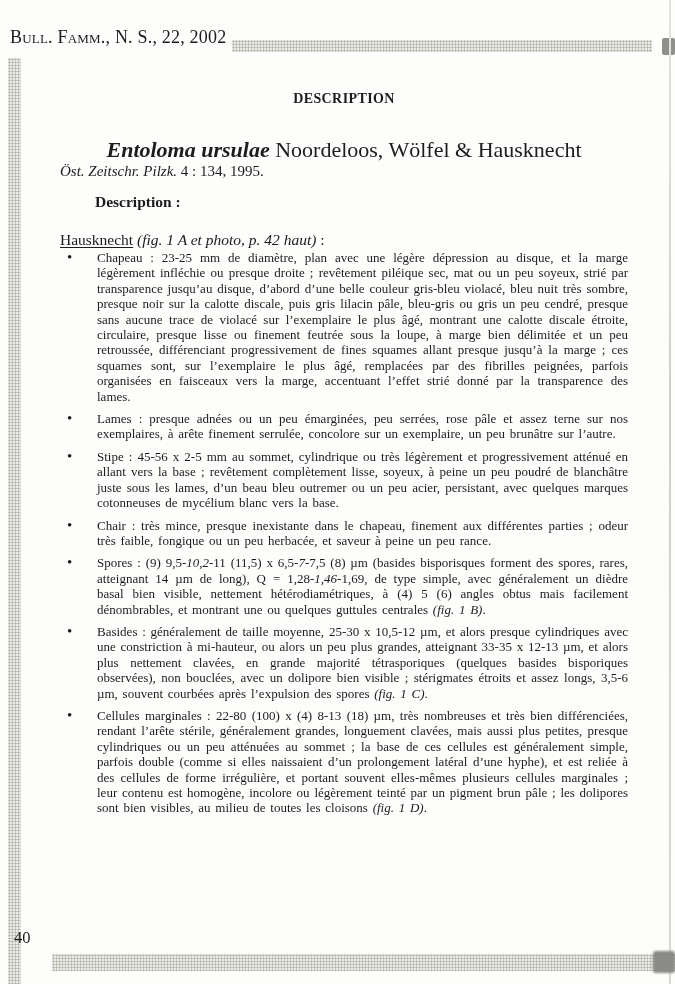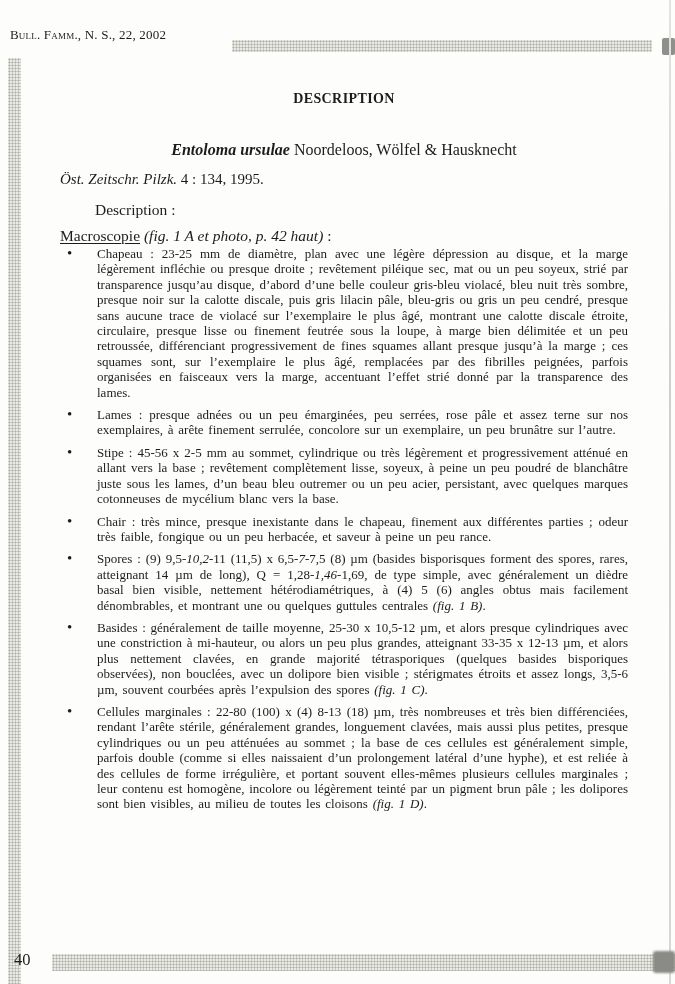--- a/index.html
+++ b/index.html
@@ -18,31 +18,31 @@
     background-size:3px 3px;
   }
   .strip-left{position:absolute;left:8px;top:58px;width:13px;height:926px;}
   .bar-top{position:absolute;left:232px;top:40px;width:420px;height:12px;}
   .bar-top-blob{position:absolute;left:662px;top:38px;width:13px;height:17px;background:#8f8f8c;border-radius:2px;filter:blur(0.6px);}
   .edge-right{position:absolute;left:669px;top:0;width:2px;height:984px;background:linear-gradient(180deg,#e3e3e1,#cfcfcd 40%,#d8d8d6);}
   .bar-bottom{position:absolute;left:52px;top:954px;width:623px;height:17px;}
   .bar-bottom-blob{position:absolute;left:653px;top:951px;width:22px;height:22px;background:#8a8a86;border-radius:3px;filter:blur(0.8px);}
 
   
-  .journal-header{position:absolute;left:10px;top:27px;font-size:13px;font-variant:small-caps;letter-spacing:0.2px;}
-  .page-number{position:absolute;left:14px;top:950px;font-size:16.5px;}
+  .journal-header{position:absolute;left:10px;top:27px;font-size:18px;font-variant:small-caps;letter-spacing:0.2px;}
+  .page-number{position:absolute;left:14px;top:928px;font-size:16.5px;}
 
   
   .content{position:absolute;left:60px;top:90px;width:568px;}
   .section-title{text-align:center;font-weight:bold;font-size:14px;line-height:18px;letter-spacing:0.4px;margin:0 0 29px;}
-  .species-title{text-align:center;font-size:16px;line-height:25px;margin:0 0 8px;}
+  .species-title{text-align:center;font-size:22px;line-height:25px;margin:0 0 0;}
   .species-name{font-weight:bold;font-style:italic;}
   .reference{text-align:left;font-size:15px;line-height:18px;margin:0 0 13px;}
   .ref-src{font-style:italic;}
-  .desc-label{font-weight:normal;font-size:15.5px;line-height:18px;margin:0 0 8px 35px;}
+  .desc-label{font-weight:bold;font-size:15.5px;line-height:18px;margin:0 0 20px 35px;}
   .sub-heading{font-size:15.5px;line-height:18px;margin:0 0 1px;}
   .sub-heading .ul{text-decoration:underline;text-underline-offset:2px;text-decoration-thickness:1px;}
   .sub-heading .note{font-style:italic;font-family:Liberation Serif, serif;}
   .micro-heading{margin-top:7px;margin-bottom:5px;}
 
   .blist{margin:0;padding:0;}
   .item{display:flex;margin:0 0 7px;}
   .bullet{flex:none;width:30px;padding-left:7px;font-size:15px;line-height:15.4px;}
   .item-text{
     flex:1;text-align:justify;font-size:13px;line-height:15.4px;
@@ -73,21 +73,21 @@
       <span class="species-name">Entoloma ursulae</span><span> Noordeloos, Wölfel &amp; Hausknecht</span>
     </div>
 
     <div class="reference">
       <span class="ref-src">Öst. Zeitschr. Pilzk.</span><span> 4 : 134, 1995.</span>
     </div>
 
     <div class="desc-label">Description :</div>
 
     <div class="sub-heading">
-      <span class="ul">Macroscopie</span><span class="note"> (fig. 1 A et photo, p. 42 haut)</span><span> :</span>
+      <span class="ul">Hausknecht</span><span class="note"> (fig. 1 A et photo, p. 42 haut)</span><span> :</span>
     </div>
 
     <div class="blist">
       <div class="item">
         <span class="bullet">•</span>
         <div class="item-text"><span>Chapeau : 23-25 mm de diamètre, plan avec une légère dépression au disque, et la marge légèrement infléchie ou presque droite ; revêtement piléique sec, mat ou un peu soyeux, strié par transparence jusqu’au disque, d’abord d’une belle couleur gris-bleu violacé, bleu nuit très sombre, presque noir sur la calotte dis­cale, puis gris lilacin pâle, bleu-gris ou gris un peu cendré, presque sans aucune trace de violacé sur l’exemplaire le plus âgé, montrant une calotte discale étroite, circulaire, presque lisse ou finement feutrée sous la loupe, à marge bien délimitée et un peu retroussée, différenciant progressivement de fines squames allant presque jusqu’à la marge ; ces squames sont, sur l’exemplaire le plus âgé, remplacées par des fibrilles peignées, parfois organisées en faisceaux vers la marge, accentuant l’effet strié donné par la transparence des lames.</span></div>
       </div>
       <div class="item">
         <span class="bullet">•</span>
         <div class="item-text"><span>Lames : presque adnées ou un peu émarginées, peu serrées, rose pâle et assez terne sur nos exemplaires, à arête finement serrulée, concolore sur un exem­plaire, un peu brunâtre sur l’autre.</span></div>

